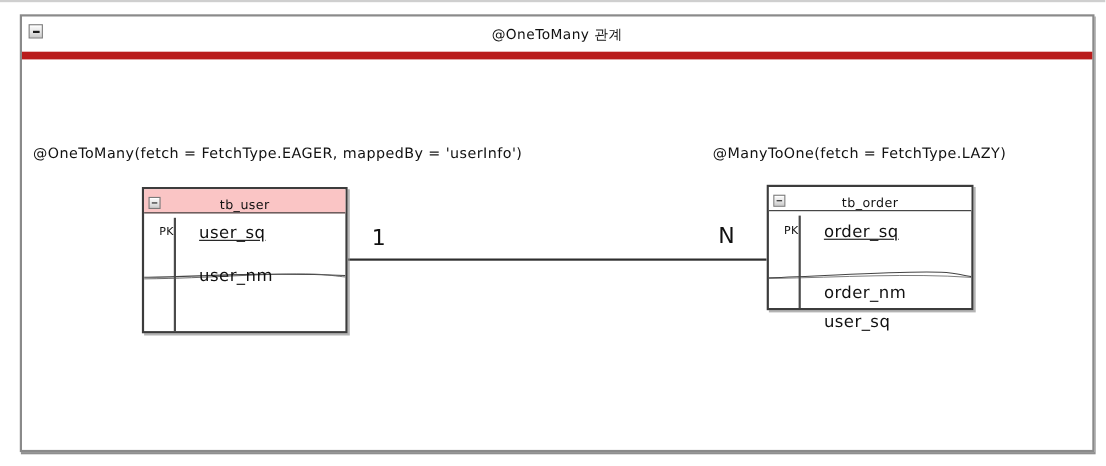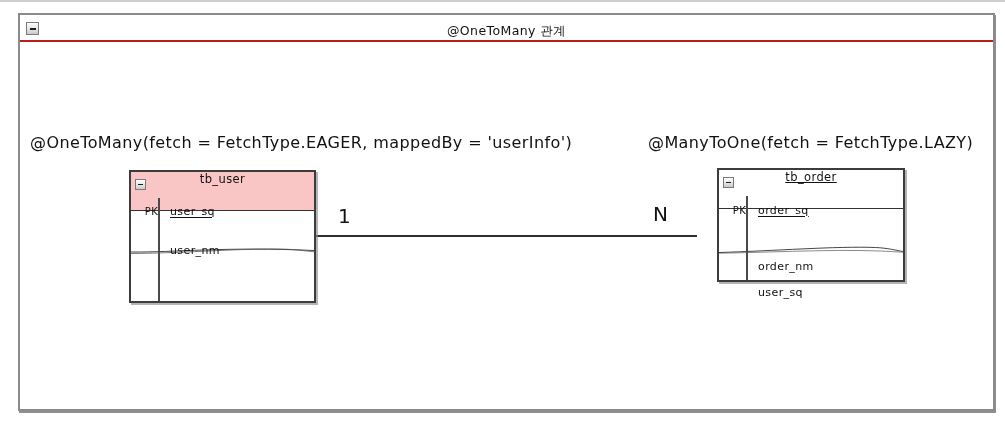--- a/index.html
+++ b/index.html
@@ -17,44 +17,44 @@
   }
   
   .frame {
     position: absolute; left: 18px; top: 13px; width: 977px; height: 398px;
     background: #ffffff;
     border: 2px solid #8a8a8a;
     box-shadow: 1px 2px 0 #8f8f8f;
   }
   .frame-titlebar {
     position: relative;
-    height: 27px;
-    border-bottom: 2px solid #b91c1c;
-    display: flex; align-items: flex-end; justify-content: center;
+    height: 39px;
+    border-bottom: 7px solid #b91c1c;
+    display: flex; align-items: center; justify-content: center;
   }
   .frame-title {
     font-size: 12.5px;
     letter-spacing: 0.4px;
   }
   
   .mini-btn {
     position: absolute;
     border: 1px solid #7a7a7a;
     background: linear-gradient(180deg, #fbfbfb 0%, #e6e6e6 55%, #c9c9c9 100%);
     display: flex; align-items: center; justify-content: center;
     box-shadow: inset 0 1px 0 #ffffff;
   }
   .mini-btn .minus {
     width: 6px; height: 2px; background: #1c1c1c;
   }
   .frame-collapse { left: 6px; top: 7px; width: 13px; height: 13px; }
   
   .annotation {
     position: absolute;
-    font-size: 16px;
+    font-size: 13px;
     letter-spacing: 0.4px;
     white-space: nowrap;
   }
   .annotation-left  { left: 30px;  top: 133px; }
   .annotation-right { left: 648px; top: 133px; }
   
   .rel-line {
     position: absolute; left: 316px; top: 235px;
     width: 381px; height: 2px; background: #2e2e2e;
   }
@@ -66,26 +66,26 @@
   .rel-label-one { left: 338px; top: 204px; }
   .rel-label-n   { left: 653px; top: 202px; }
   
   .erd-table {
     position: absolute;
     background: #ffffff;
     border: 2px solid #3c3c3c;
     box-shadow: 2px 2px 0 rgba(140,140,140,0.65);
   }
   .erd-table.tb-user  { left: 129px; top: 170px; width: 187px; height: 133px; }
-  .erd-table.tb-order { left: 717px; top: 168px; width: 188px; height: 114px; text-decoration: underline; }
+  .erd-table.tb-order { left: 697px; top: 168px; width: 188px; height: 114px; }
   .erd-header {
     position: relative;
-    height: 39px;
+    height: 22px;
     border-bottom: 1.5px solid #333;
-    display: flex; align-items: flex-start; justify-content: center;
+    display: flex; align-items: flex-end; justify-content: center;
   }
   .erd-header.pink { background: #fac5c5; }
   .erd-header.white { background: #ffffff; }
   .erd-title { font-size: 11.5px; letter-spacing: 0.4px; }
   .table-collapse { left: 4px; top: 7px; width: 11px; height: 11px; }
   .table-collapse .minus { width: 5px; height: 1.5px; }
   .erd-body { position: absolute; left: 0; right: 0; top: 26px; bottom: 0; }
   .key-separator {
     position: absolute; left: 27px; top: 0; bottom: 0; width: 1.5px;
     background: #4a4a4a;
@@ -94,23 +94,23 @@
     position: absolute; left: 0; right: 0;
     display: flex; align-items: center;
   }
   .key-cell {
     width: 27px; flex: 0 0 27px;
     text-align: right;
     font-size: 10px;
     letter-spacing: 0.3px;
   }
   .field-cell {
-    font-size: 11px;
+    font-size: 15px;
     letter-spacing: 0.4px;
-    padding-left: 12px;
+    padding-left: 23px;
   }
   .field-cell.pk { text-decoration: underline; text-underline-offset: 2px; }
   .wavy {
     position: absolute; left: 0; right: 0; height: 10px;
   }
   .wavy svg { display: block; width: 100%; height: 100%; }
   
   .tb-user .row-pk   { top: 0px;  height: 26px; }
   .tb-user .wavy     { top: 47px; }
   .tb-user .row-1    { top: 40px; height: 24px; }

